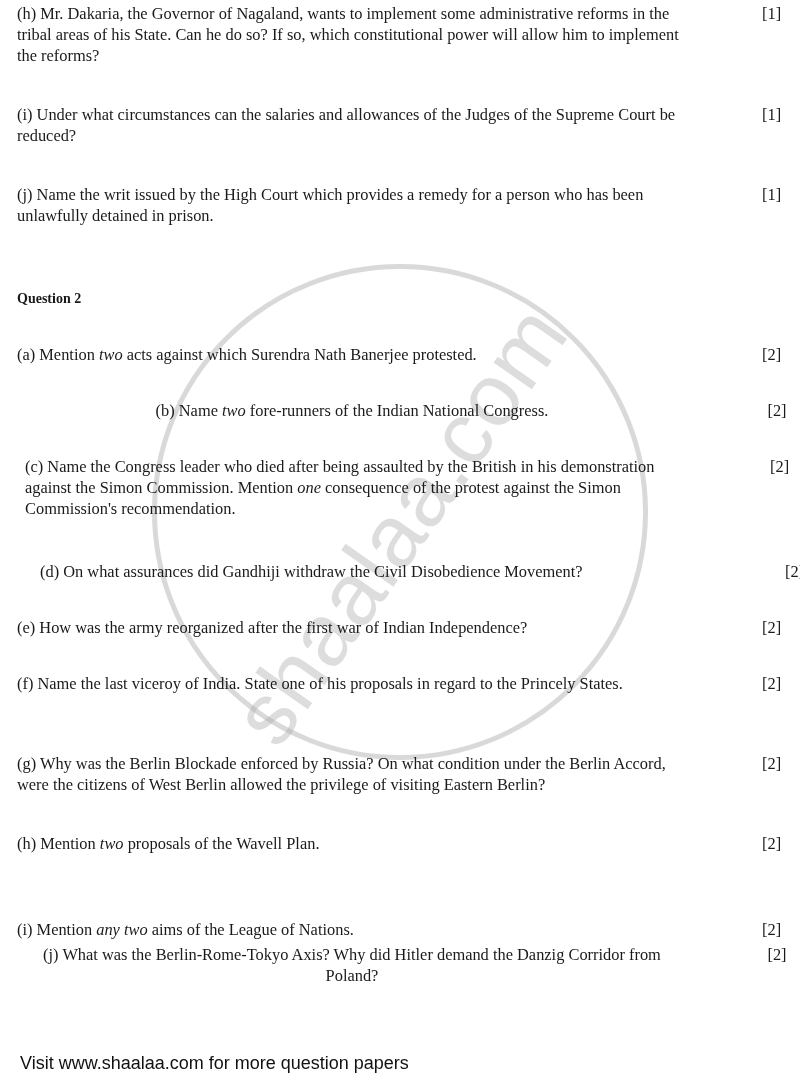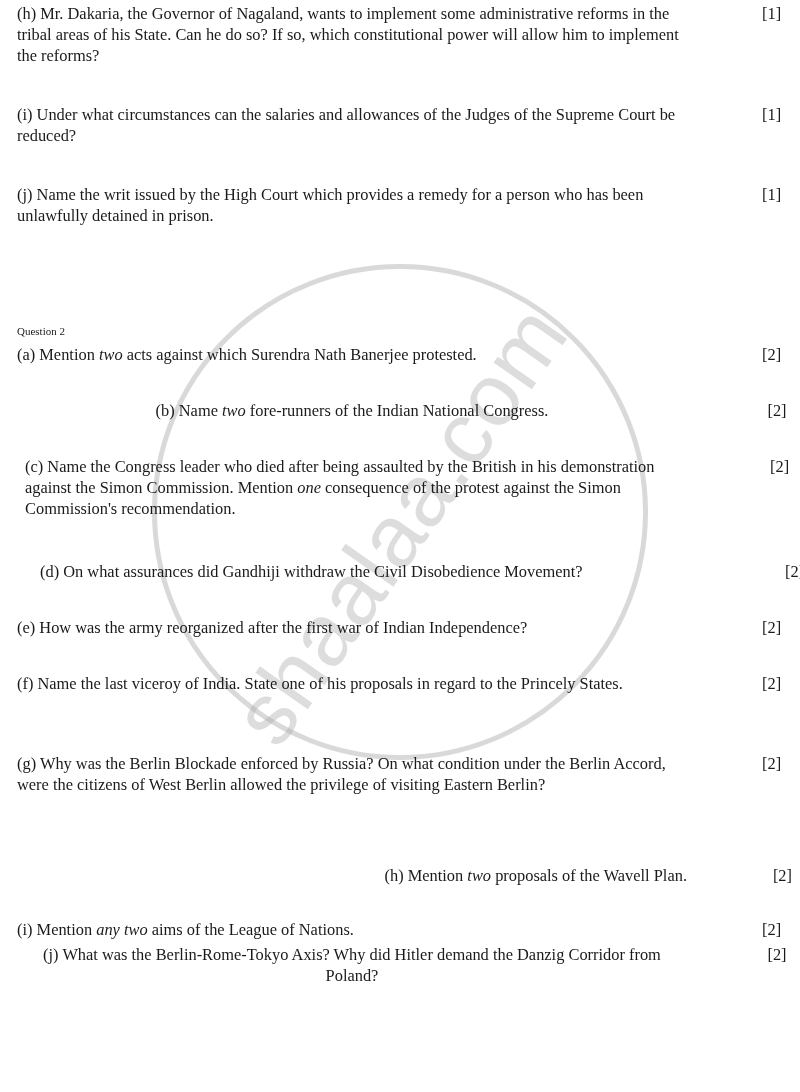--- a/index.html
+++ b/index.html
@@ -1,21 +1,21 @@
 <!DOCTYPE html>
 <html><head>
 <meta charset="utf-8">
 <style>
   html, body { margin: 0; padding: 0; background: #ffffff; }
   body { width: 800px; height: 1092px; position: relative; overflow: hidden; }
   .page { position: absolute; left: 0; top: 0; width: 800px; height: 1092px; font-family: "Liberation Serif", serif; color: #1a1a1a; font-size: 16.4px; }
   .q { position: absolute; left: 17px; width: 680px; line-height: 21px; }
   .q .text { display: block; width: 670px; }
   .q .marks { position: absolute; left: 745px; top: 0; width: 30px; }
-  .heading { position: absolute; left: 17px; top: 291px; font-weight: normal; font-size: 11px; margin-top: 34px; }
+  .heading { position: absolute; left: 17px; top: 291px; font-weight: bold; font-size: 14px; }
   em { }
   .watermark { position: absolute; left: 152px; top: 264px; width: 496px; height: 496px; border-radius: 50%; border: 5px solid rgba(170,170,170,0.45); box-sizing: border-box; pointer-events: none; }
   .wm-text { position: absolute; left: 400px; top: 525px; transform: translate(-50%, -50%) rotate(-55deg); font-family: "Liberation Sans", sans-serif; font-size: 88px; color: rgba(170,170,170,0.4); white-space: nowrap; pointer-events: none; letter-spacing: 1px; }
   .footer { position: absolute; left: 20px; top: 1053px; font-family: "Liberation Sans", sans-serif; font-size: 18px; color: #111; }
 </style>
 </head>
 <body>
 
 <div class="page">
 
@@ -58,26 +58,27 @@
     <span class="marks">[2]</span>
   </div>
   <div class="q" style="top:673px;">
     <span class="text">(f) Name the last viceroy of India. State one of his proposals in regard to the Princely States.</span>
     <span class="marks">[2]</span>
   </div>
   <div class="q" style="top:753px;">
     <span class="text">(g) Why was the Berlin Blockade enforced by Russia? On what condition under the Berlin Accord, were the citizens of West Berlin allowed the privilege of visiting Eastern Berlin?</span>
     <span class="marks">[2]</span>
   </div>
-  <div class="q" style="top:865px;text-align:right;">
+  <div class="q" style="top:833px;">
     <span class="text"><span>(h) Mention </span><em>two</em><span> proposals of the Wavell Plan.</span></span>
     <span class="marks">[2]</span>
   </div>
   <div class="q" style="top:889px;margin-top:30px;">
     <span class="text"><span>(i) Mention </span><em>any two</em><span> aims of the League of Nations.</span></span>
     <span class="marks">[2]</span>
   </div>
   <div class="q" style="top:944px;text-align:center;">
     <span class="text">(j) What was the Berlin-Rome-Tokyo Axis? Why did Hitler demand the Danzig Corridor from Poland?</span>
     <span class="marks">[2]</span>
   </div>
 
+  <div class="footer">Visit www.shaalaa.com for more question papers</div>
 </div>
 
 </body></html>

